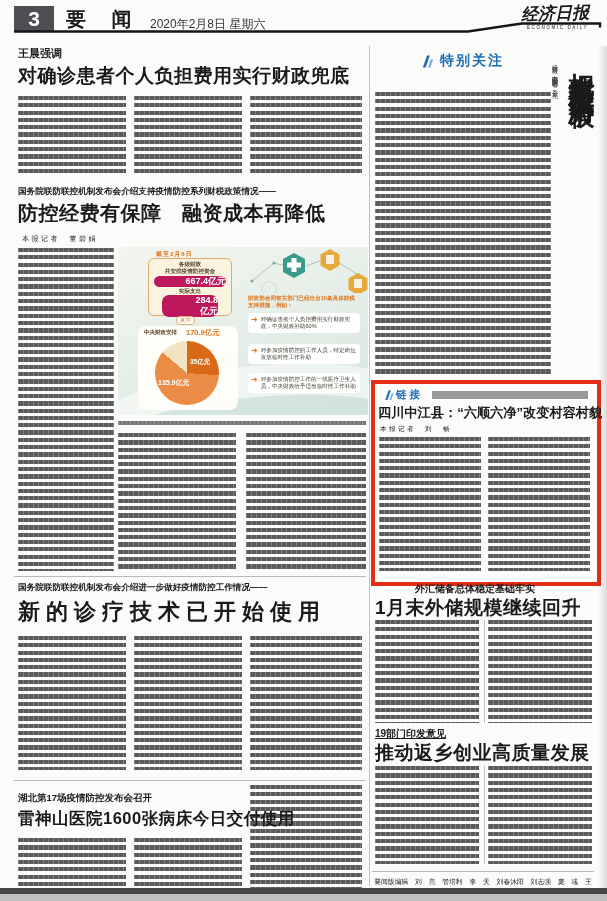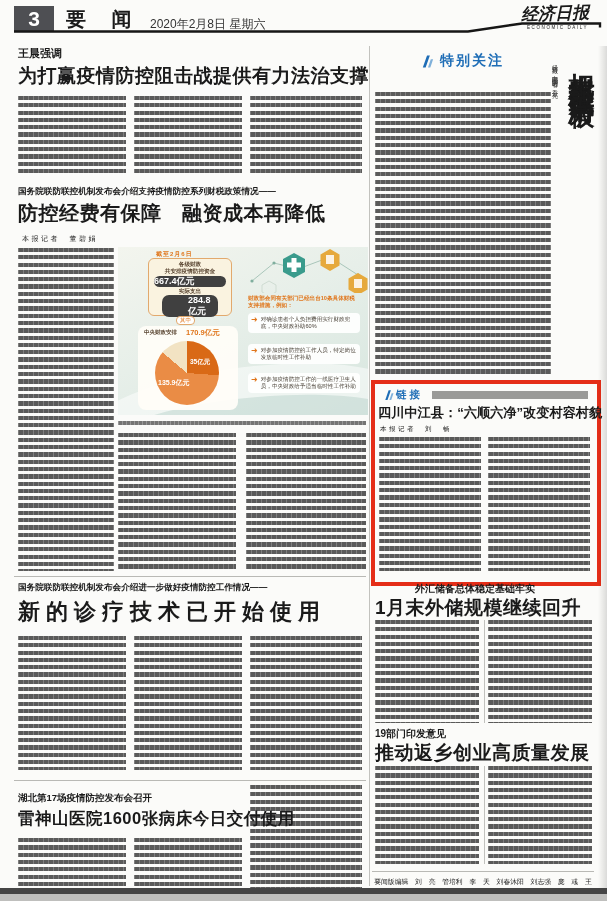--- a/index.html
+++ b/index.html
@@ -11,21 +11,21 @@
       repeating-linear-gradient(to bottom, rgba(45,45,45,.78) 0 4.2px, transparent 4.2px 7.3px);}
   .greek-fine{background-image:
       repeating-linear-gradient(to right, rgba(255,255,255,.25) 0 1px, transparent 1px 4px),
       repeating-linear-gradient(to bottom, rgba(60,60,60,.7) 0 3.6px, transparent 3.6px 6.4px);}
   .kicker{font-weight:bold;white-space:nowrap;}
   .headline{font-weight:bold;white-space:nowrap;letter-spacing:0.5px;}
   .byline{color:#222;letter-spacing:2.5px;white-space:nowrap;}
   .rule-h{background:#b9b9b5;height:1px;}
   .rule-v{background:#c2c2be;width:1px;}
   .vtext{writing-mode:vertical-rl;text-orientation:upright;}
-  .pill{background:#404040;color:#fff;font-weight:bold;text-align:left;border-radius:7px;}
+  .pill{background:#be185d;color:#fff;font-weight:bold;text-align:right;border-radius:7px;}
   .mbox{background:rgba(255,255,255,.92);border-radius:4px;color:#4a4238;
         font-size:5.6px;line-height:7px;padding:3px 4px 3px 3px;display:flex;gap:3px;}
   .arrow{color:#e0761c;font-size:8px;line-height:7px;flex:0 0 auto;font-weight:bold;}
   .blue{color:#1e6db6;}
 </style>
 </head>
 <body>
 
 <div id="paper">
 
@@ -34,21 +34,21 @@
   <div class="abs" style="left:66px;top:6px;font-size:20px;font-weight:bold;letter-spacing:10px;">要 闻</div>
   <div class="abs" style="left:150px;top:16px;font-size:12px;color:#333;">2020年2月8日 星期六</div>
   <svg class="abs" style="left:0;top:0;" width="607" height="40" viewBox="0 0 607 40">
     <path d="M14 31.5 H468 L522 23.5 H600 V27.5" fill="none" stroke="#161616" stroke-width="2.4"></path>
   </svg>
   <div class="abs" style="left:521px;top:2px;font-family:'DejaVu Serif',serif;font-style:italic;
               font-weight:bold;font-size:17px;transform:rotate(-2deg);">经济日报</div>
   <div class="abs" style="left:527px;top:25px;font-size:4.5px;letter-spacing:1.6px;color:#222;">ECONOMIC DAILY</div>
 
   <div class="abs kicker" style="left:18px;top:46px;font-size:11px;">王晨强调</div>
-  <div class="abs headline" style="left:18px;top:63px;font-size:19px;">为打赢疫情防控阻击战提供有力法治支撑</div>
+  <div class="abs headline" style="left:18px;top:63px;font-size:19px;">对确诊患者个人负担费用实行财政兜底</div>
   <div class="abs greek" style="left:18px;top:96px;width:108px;height:80px;"></div>
   <div class="abs greek" style="left:134px;top:96px;width:108px;height:80px;"></div>
   <div class="abs greek" style="left:250px;top:96px;width:112px;height:80px;"></div>
 
   <div class="abs kicker" style="left:18px;top:186px;font-size:8.6px;">国务院联防联控机制发布会介绍支持疫情防控系列财税政策情况——</div>
   <div class="abs headline" style="left:18px;top:200px;font-size:20px;">防控经费有保障　融资成本再降低</div>
   <div class="abs byline" style="left:22px;top:234px;font-size:7px;">本报记者　董碧娟</div>
   <div class="abs greek" style="left:18px;top:248px;width:96px;height:323px;"></div>
 
   <div class="abs" style="left:118px;top:247px;width:250px;height:168px;overflow:hidden;
@@ -154,21 +154,21 @@
   <div class="abs byline" style="left:380px;top:425px;font-size:6.5px;">本报记者　刘　畅</div>
   <div class="abs greek" style="left:379px;top:437px;width:102px;height:134px;"></div>
   <div class="abs greek" style="left:488px;top:437px;width:102px;height:134px;"></div>
 
   <div class="abs kicker" style="left:375px;top:582px;font-size:10px;margin-left:40px;">外汇储备总体稳定基础牢实</div>
   <div class="abs headline" style="left:375px;top:595px;font-size:19px;">1月末外储规模继续回升</div>
   <div class="abs greek" style="left:375px;top:620px;width:104px;height:103px;"></div>
   <div class="abs greek" style="left:488px;top:620px;width:104px;height:103px;"></div>
   <div class="abs rule-v" style="left:484px;top:620px;height:103px;"></div>
 
-  <div class="abs kicker" style="left:375px;top:727px;font-size:10px;">19部门印发意见</div>
+  <div class="abs kicker" style="left:375px;top:727px;font-size:10px;text-decoration:underline;">19部门印发意见</div>
   <div class="abs headline" style="left:375px;top:740px;font-size:19px;">推动返乡创业高质量发展</div>
   <div class="abs greek" style="left:375px;top:766px;width:104px;height:98px;"></div>
   <div class="abs greek" style="left:488px;top:766px;width:104px;height:98px;"></div>
   <div class="abs rule-v" style="left:484px;top:766px;height:98px;"></div>
 
   <div class="abs rule-h" style="left:372px;top:871px;width:222px;"></div>
   <div class="abs" style="left:371px;top:877px;width:224px;text-align:center;font-size:6.8px;color:#222;">要闻版编辑　刘　亮　管培利　李　天　刘春沐阳　刘志强　庞　彧　王　迪</div>
 
   <div class="abs" style="left:598px;top:46px;width:9px;height:842px;background:linear-gradient(to right,rgba(0,0,0,0),rgba(0,0,0,0.13));"></div>
   <div class="abs" style="left:0;top:888px;width:607px;height:6px;background:#454545;"></div>

